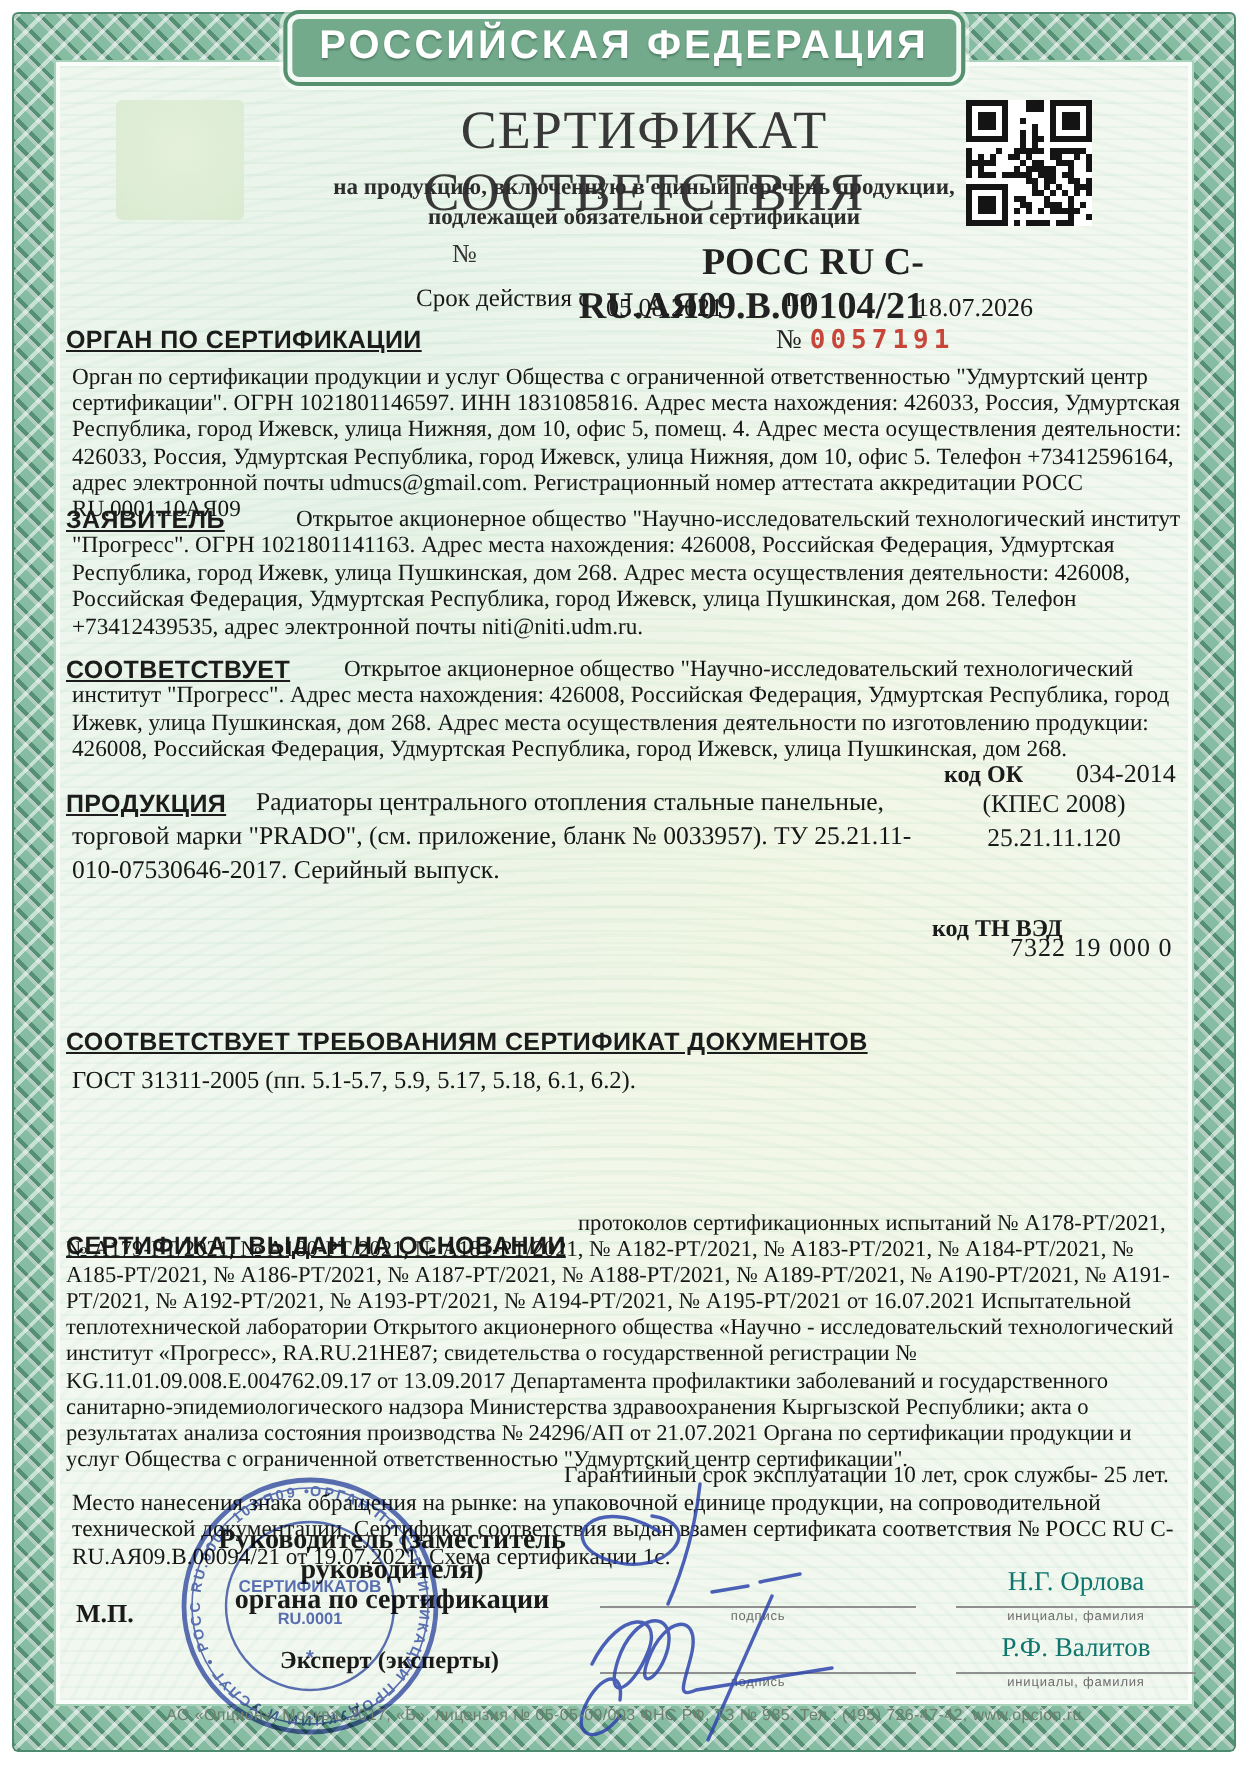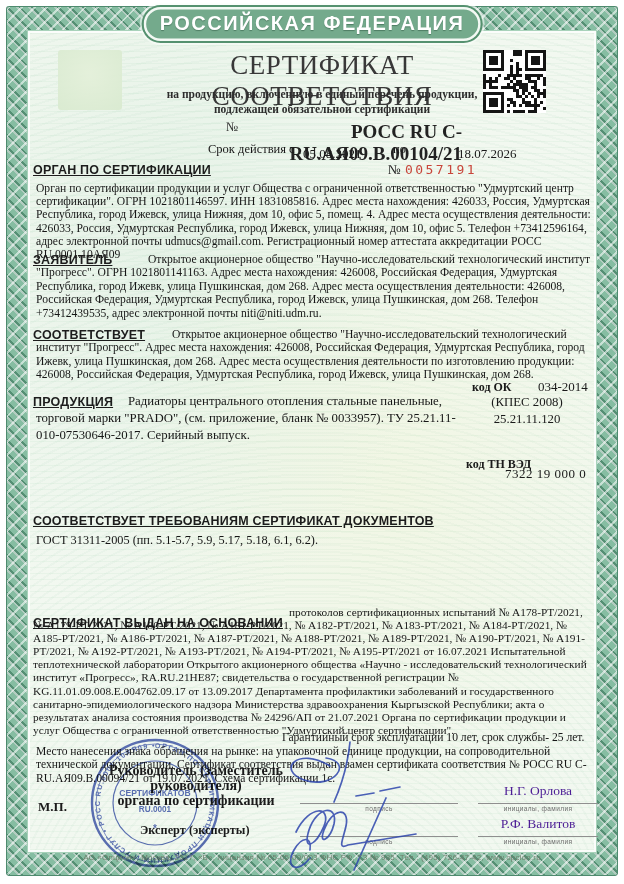--- a/index.html
+++ b/index.html
@@ -16,21 +16,21 @@
   .paper{position:absolute;left:28px;top:31px;right:28px;bottom:32px;
     background-color:#f2f8f0;
     background-image:
       radial-gradient(ellipse at 65% 55%, rgba(238,238,180,.20), rgba(238,238,180,0) 55%),
       radial-gradient(ellipse at 25% 25%, rgba(175,215,190,.18), rgba(175,215,190,0) 45%),
       repeating-radial-gradient(circle at 50% 115%, rgba(140,195,165,.07) 0 2px, rgba(0,0,0,0) 2px 7px),
       repeating-linear-gradient(0deg, rgba(205,232,212,.28) 0 1px, rgba(0,0,0,0) 1px 6px);
     border:2px solid #fbfdfb; outline:1px solid #a8d2ba;}
   
   .banner{position:absolute;left:50%;top:7px;transform:translateX(-50%);z-index:5;
-    background:#74aa8c;color:#fff;padding:5px 16px 6px;border-radius:17px;
+    background:#74aa8c;color:#fff;padding:5px 16px 6px;border-radius:6px;
     font-family:"Liberation Sans",sans-serif;font-weight:700;font-size:20px;letter-spacing:1.5px;
     white-space:nowrap;
     box-shadow: inset 0 0 0 2.5px rgba(250,253,250,.95), 0 0 0 2px #55916f, 0 0 0 4px rgba(250,253,250,.6);
     text-shadow:0 1px 1px rgba(30,70,50,.45);}
   
   .wm-square{position:absolute;left:58px;top:50px;width:64px;height:60px;border-radius:3px;
     background:radial-gradient(circle at 50% 40%, #e4f0da, #d9ead0);opacity:.95;}
   .title{position:absolute;left:120px;top:50px;width:404px;text-align:center;
     font-size:27px;letter-spacing:.5px;color:#383838;}
   .subtitle{position:absolute;left:120px;width:404px;text-align:center;
@@ -44,21 +44,21 @@
   .validity-label{position:absolute;left:208px;top:142px;font-size:12.5px;}
   .validity-from{position:absolute;left:303px;top:146px;font-size:13px;}
   .validity-po{position:absolute;left:393px;top:142px;font-size:12.5px;}
   .validity-to{position:absolute;left:458px;top:146px;font-size:13px;}
   
   .h{position:absolute;font-family:"Liberation Sans",sans-serif;font-weight:700;
      font-size:12.5px;color:#1c1c1c;letter-spacing:.2px;white-space:nowrap;text-decoration:underline;}
   .h-organ{left:33px;top:163px}
   .blank-no{position:absolute;left:388px;top:162px;font-size:13.5px;color:#222;}
   .blank-no .red{color:#c8453a;font-family:"DejaVu Sans Mono",monospace;font-size:13px;
-     letter-spacing:2.5px;font-weight:400;margin-left:4px;}
+     letter-spacing:2.5px;font-weight:700;margin-left:4px;}
   .para{position:absolute;font-size:11.6px;line-height:13.2px;color:#161616;text-align:left;}
   .p-organ{left:36px;top:182px;width:562px;}
   .h-applicant{left:33px;top:253px}
   .p-applicant{left:36px;top:253px;width:566px;text-indent:112px;line-height:13.4px;}
   .h-manufacturer{left:33px;top:328px}
   .p-manufacturer{left:36px;top:328px;width:566px;text-indent:136px;line-height:13.4px;}
   .kod-ok-label{position:absolute;left:472px;top:380px;font-weight:700;font-size:12px;}
   .kod-ok-value{position:absolute;left:538px;top:379px;font-size:13px;}
   .h-product{left:33px;top:395px}
   .p-product{left:36px;top:393px;width:430px;text-indent:92px;font-size:12.8px;line-height:17px;}
@@ -77,21 +77,21 @@
      font-weight:700;font-size:14px;line-height:15px;}
   .mp{position:absolute;left:38px;top:799px;font-weight:700;font-size:13px;}
   .role2{position:absolute;left:140px;top:823px;font-weight:700;font-size:12.3px;}
   .sigline{position:absolute;height:1px;background:#8f8f8f;}
   .l1a{left:300px;top:803px;width:158px}.l1b{left:478px;top:803px;width:120px}
   .l2a{left:300px;top:836px;width:158px}.l2b{left:478px;top:836px;width:120px}
   .tinylab{position:absolute;font-family:"Liberation Sans",sans-serif;font-size:6.5px;
      color:#6c6c6c;letter-spacing:.4px;text-align:center;}
   .t1a{left:300px;top:805px;width:158px}.t1b{left:478px;top:805px;width:120px}
   .t2a{left:300px;top:838px;width:158px}.t2b{left:478px;top:838px;width:120px}
-  .signame{position:absolute;left:478px;width:120px;text-align:center;font-size:13.5px;color:#4c1d95;}
+  .signame{position:absolute;left:478px;width:120px;text-align:center;font-size:13.5px;color:#0f766e;}
   .n1{top:783px}.n2{top:816px}
   
   .stamp{position:absolute;left:88px;top:736px;width:134px;height:134px;opacity:.82;
      mix-blend-mode:multiply;}
   .autograph{position:absolute;left:258px;top:740px;width:250px;height:140px;opacity:.85;}
   .footer{position:absolute;left:0;top:853px;width:624px;text-align:center;
      font-family:"Liberation Sans",sans-serif;font-size:8px;color:#6f7f6e;letter-spacing:.2px;}
 </style>
 </head>
 <body>

